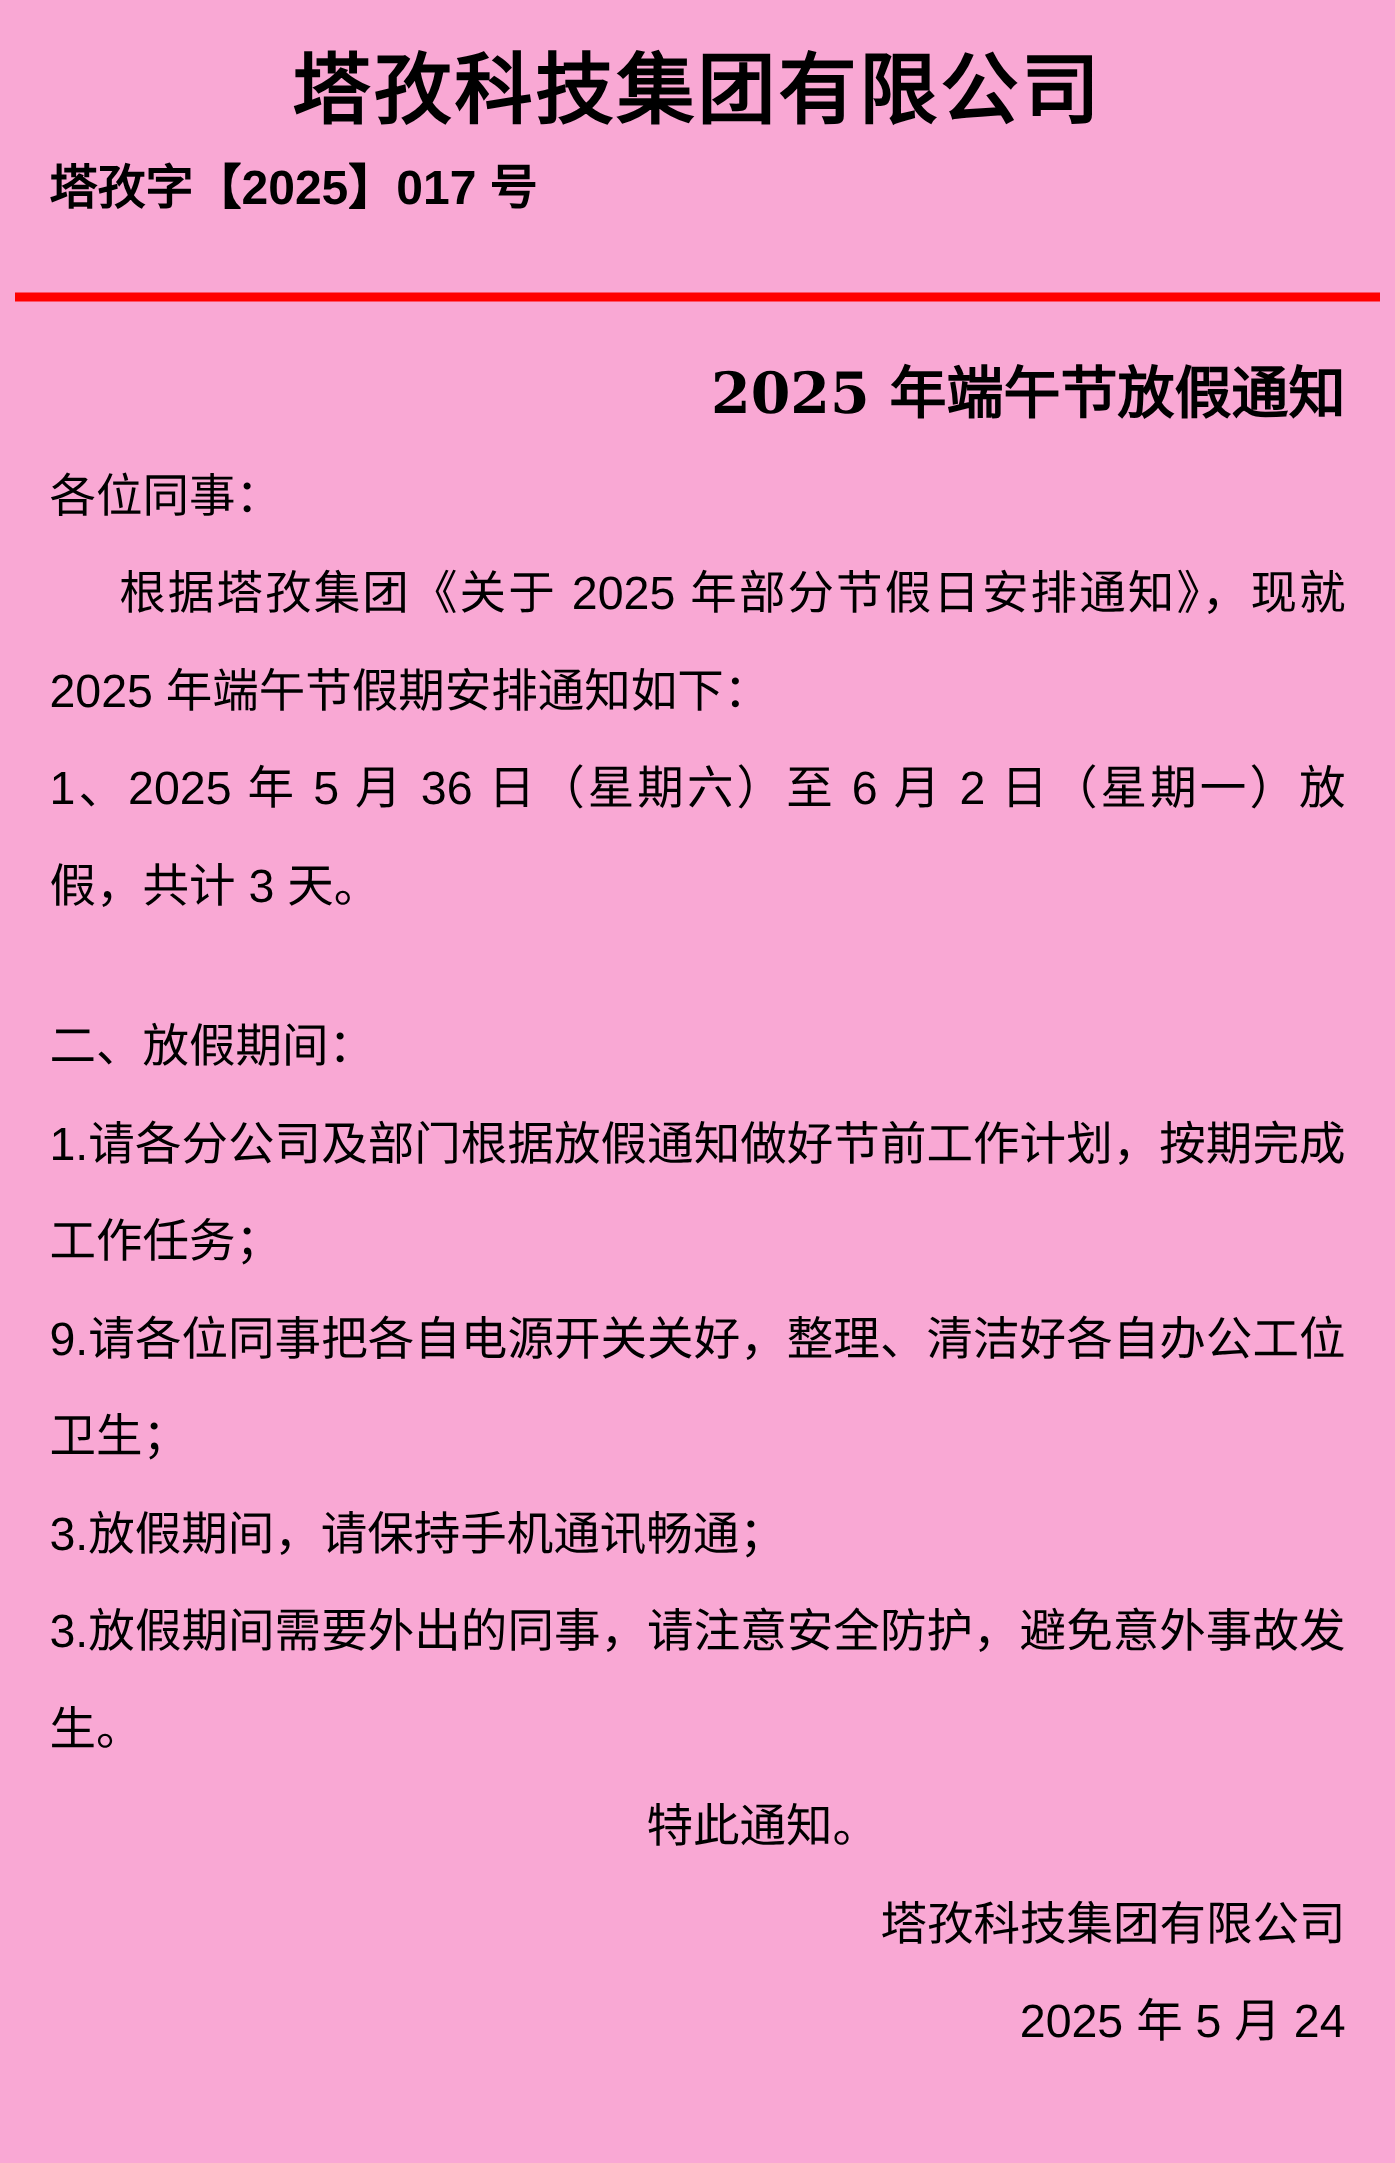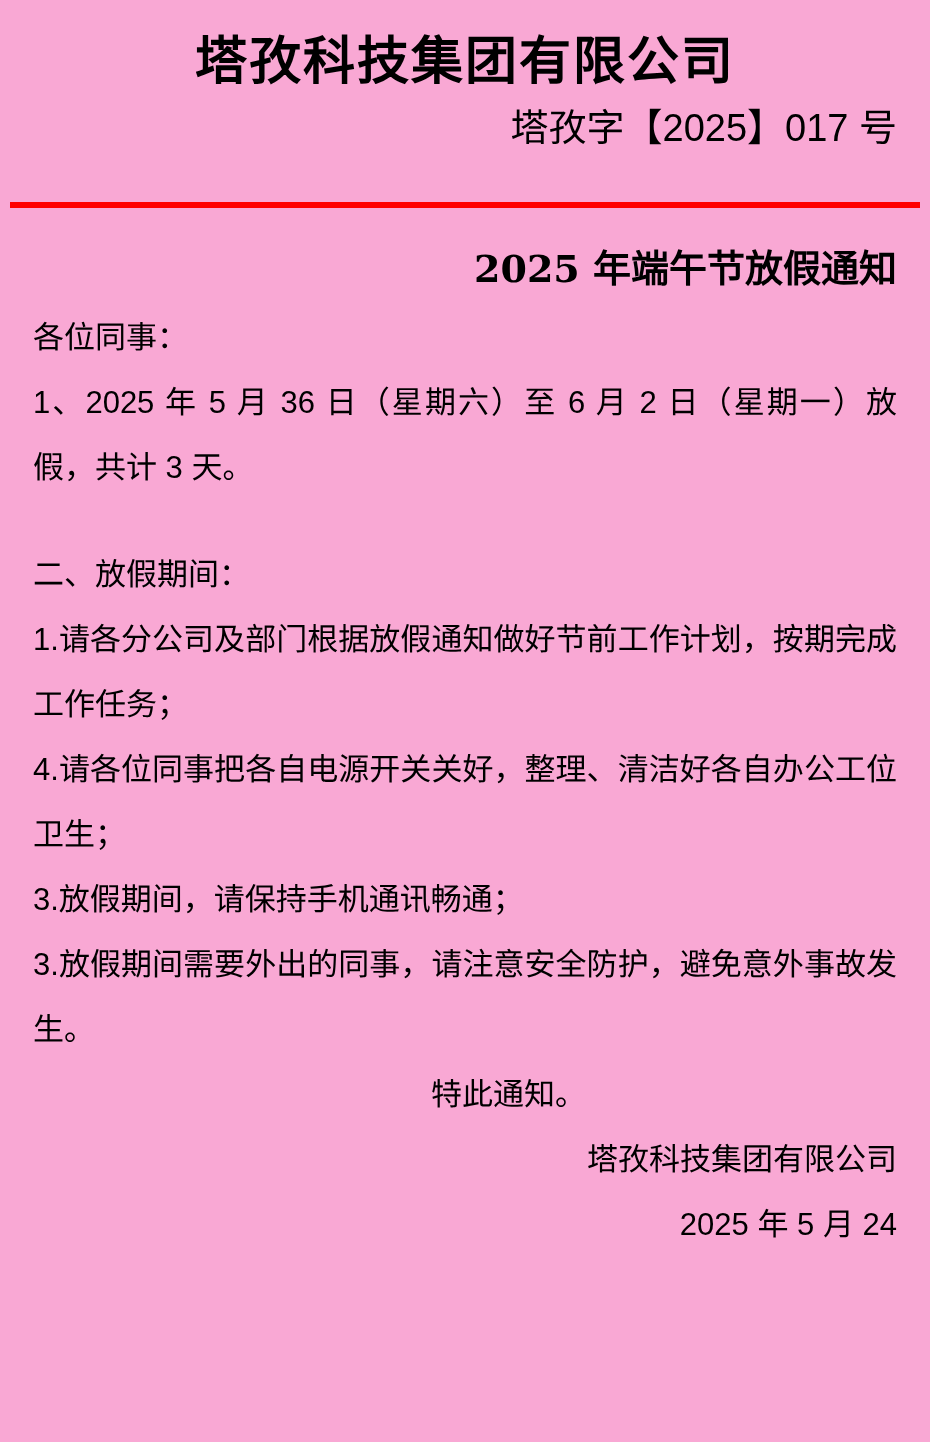--- a/index.html
+++ b/index.html
@@ -24,23 +24,23 @@
     font-family: "DejaVu Serif", "Liberation Serif", serif;
     font-size: 52px;
     font-weight: 600;
     letter-spacing: 2px;
     text-align: center;
     margin: 30px 0 0 0;
     line-height: 1.2;
     white-space: nowrap;
   }
   .doc-number {
-    font-size: 38px;
-    font-weight: 400;
-    text-align: right;
+    font-size: 32px;
+    font-weight: 700;
+    text-align: left;
     margin-top: 14px;
     line-height: 1.2;
     white-space: nowrap;
   }
   .red-rule {
     height: 6px;
     background: #ff0000;
     margin: 50px -23px 0 -23px; 
   }
   
@@ -76,31 +76,32 @@
     <h1 class="company-title">塔孜科技集团有限公司</h1>
     <div class="doc-number">塔孜字【2025】017 号</div>
     <div class="red-rule" style="background-color: rgb(255, 0, 0);"></div>
   </header>
 
   <main class="body">
     <h2 class="notice-title">2025 年端午节放假通知</h2>
 
     <p>各位同事：</p>
 
+    <p class="para-indent">根据塔孜集团《关于 2025 年部分节假日安排通知》，现就 2025 年端午节假期安排通知如下：</p>
 
 
     <p>1、2025 年 5 月 36 日（星期六）至 6 月 2 日（星期一）放假，共计 3 天。</p>
 
     <p class="spacer"></p>
 
     <p>二、放假期间：</p>
 
     <p>1.请各分公司及部门根据放假通知做好节前工作计划，按期完成工作任务；</p>
 
-    <p>4.请各位同事把各自电源开关关好，整理、清洁好各自办公工位卫生；</p>
+    <p>9.请各位同事把各自电源开关关好，整理、清洁好各自办公工位卫生；</p>
 
     <p>3.放假期间，请保持手机通讯畅通；</p>
 
     <p>3.放假期间需要外出的同事，请注意安全防护，避免意外事故发生。</p>
 
     <p class="closing">特此通知。</p>
 
     <p class="signature">塔孜科技集团有限公司</p>
 
     <p class="date">2025 年 5 月 24</p>

